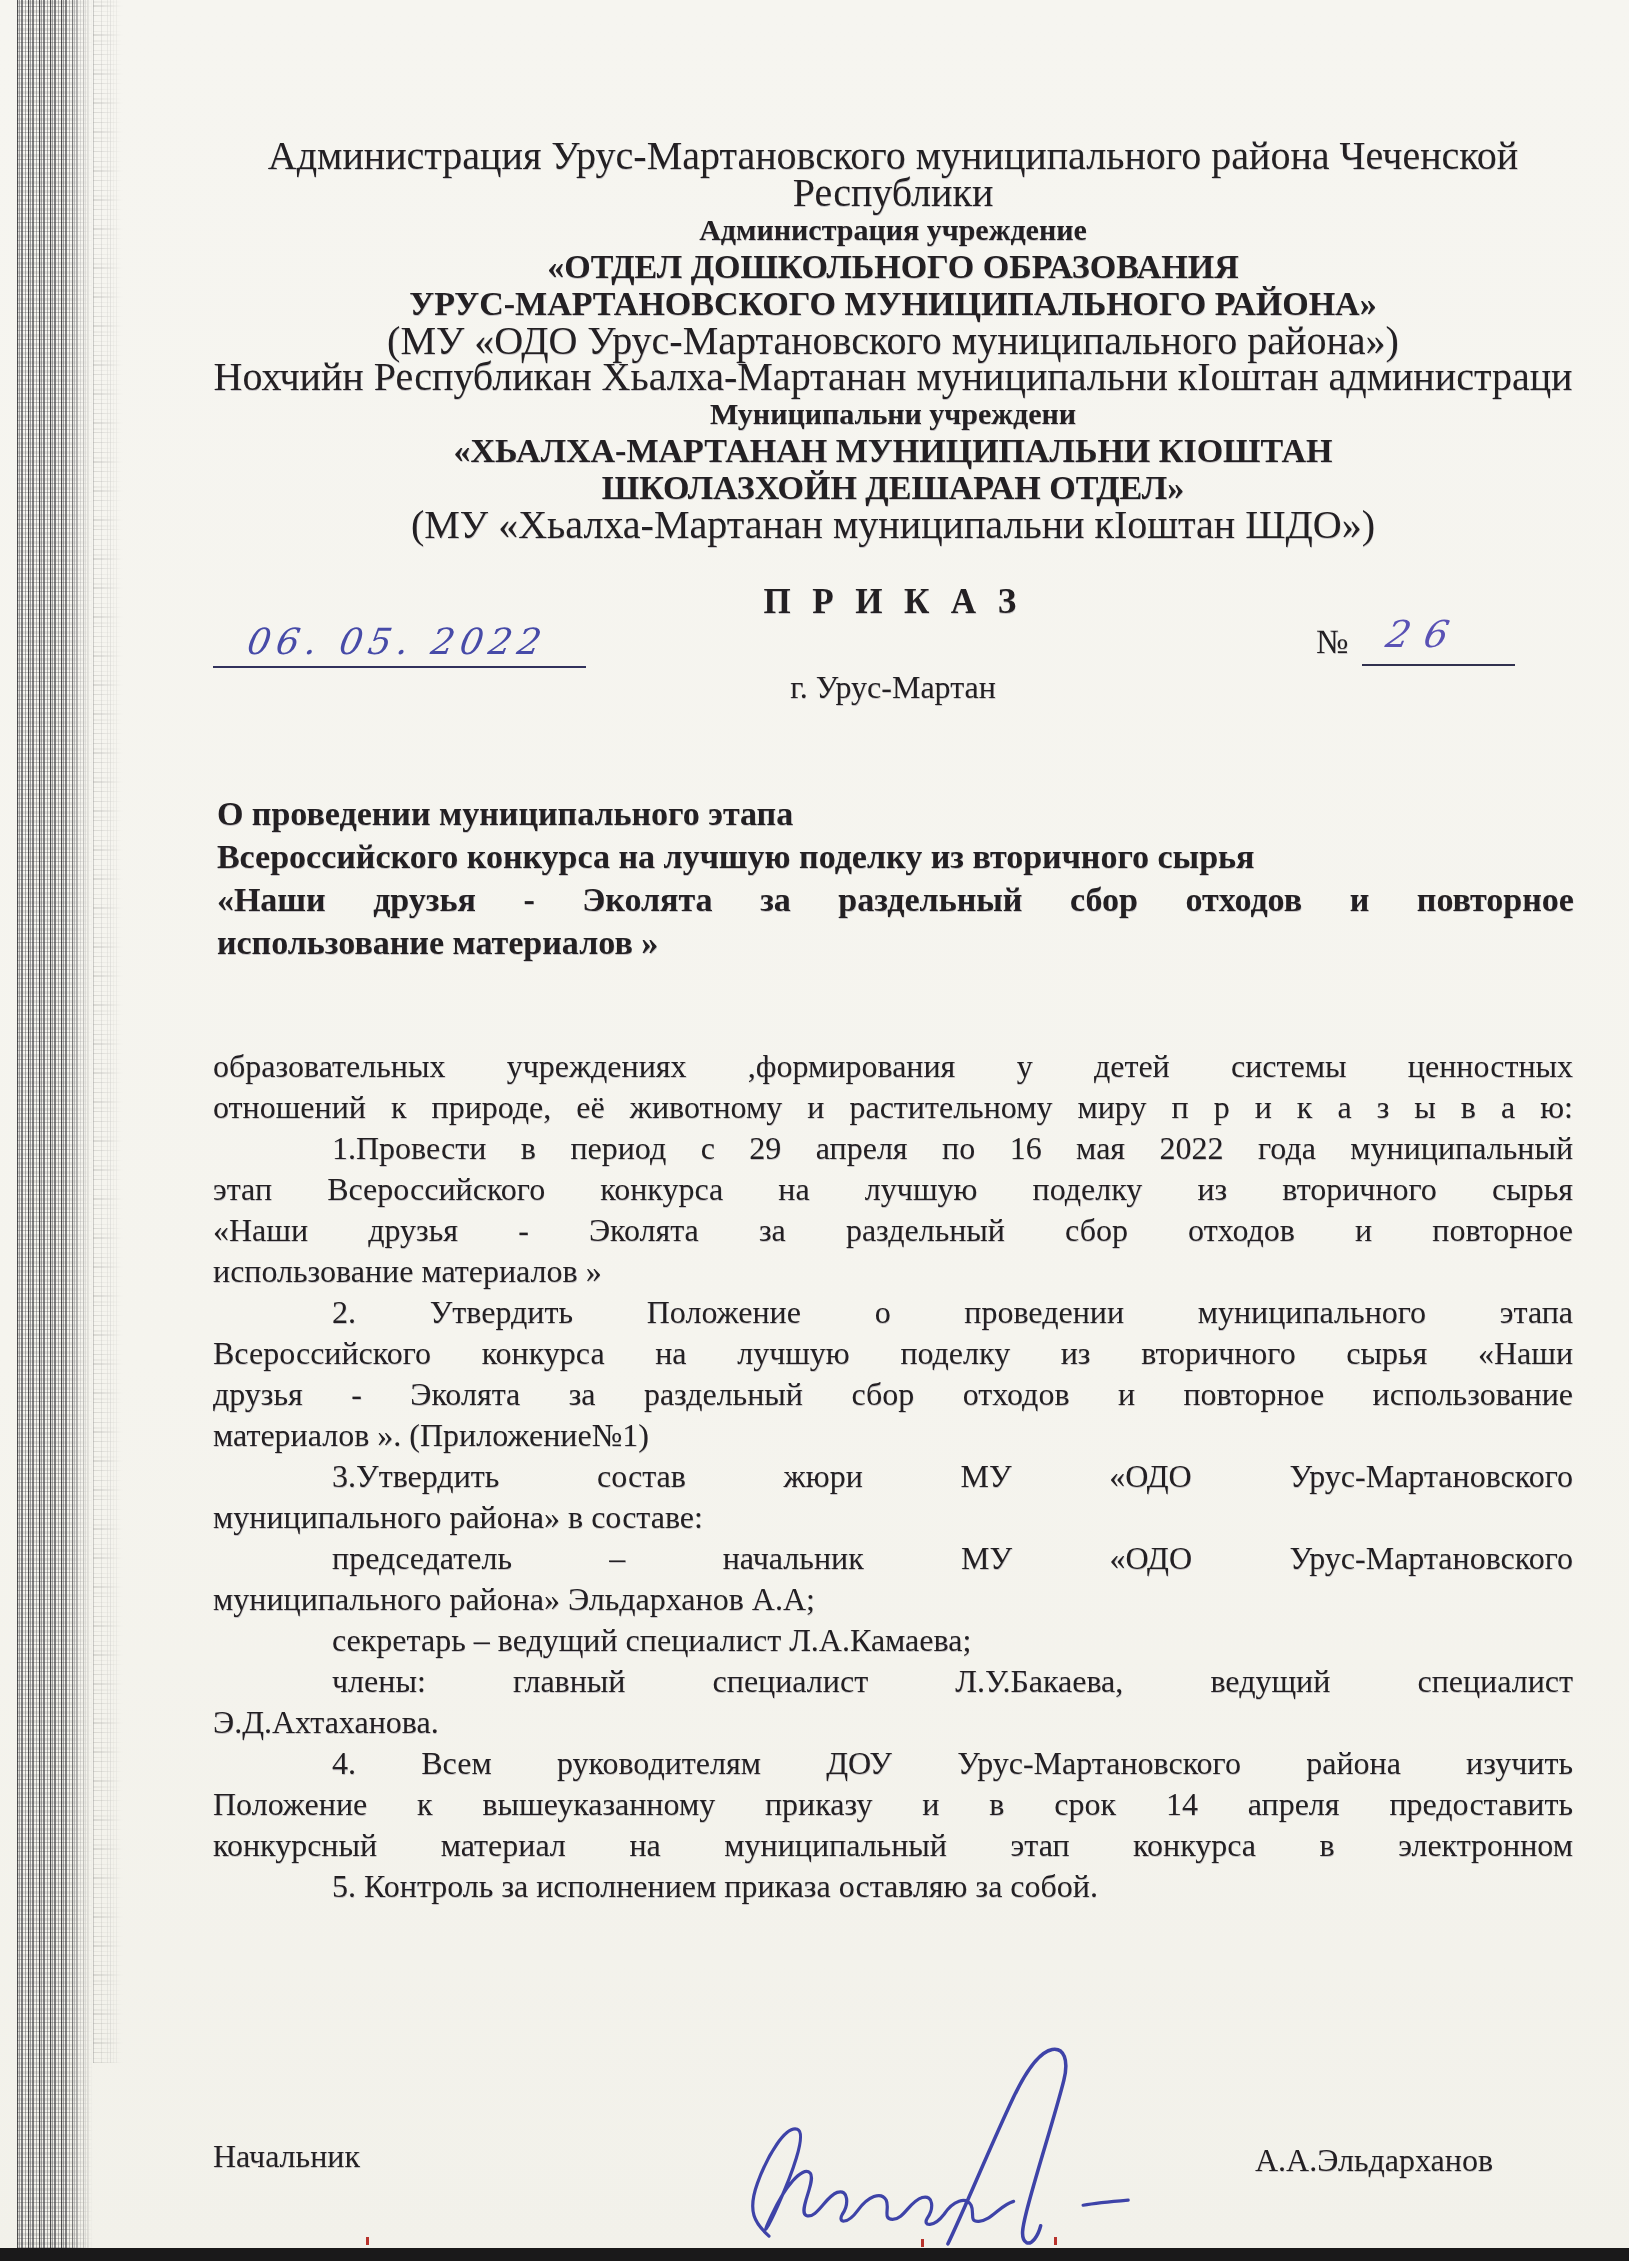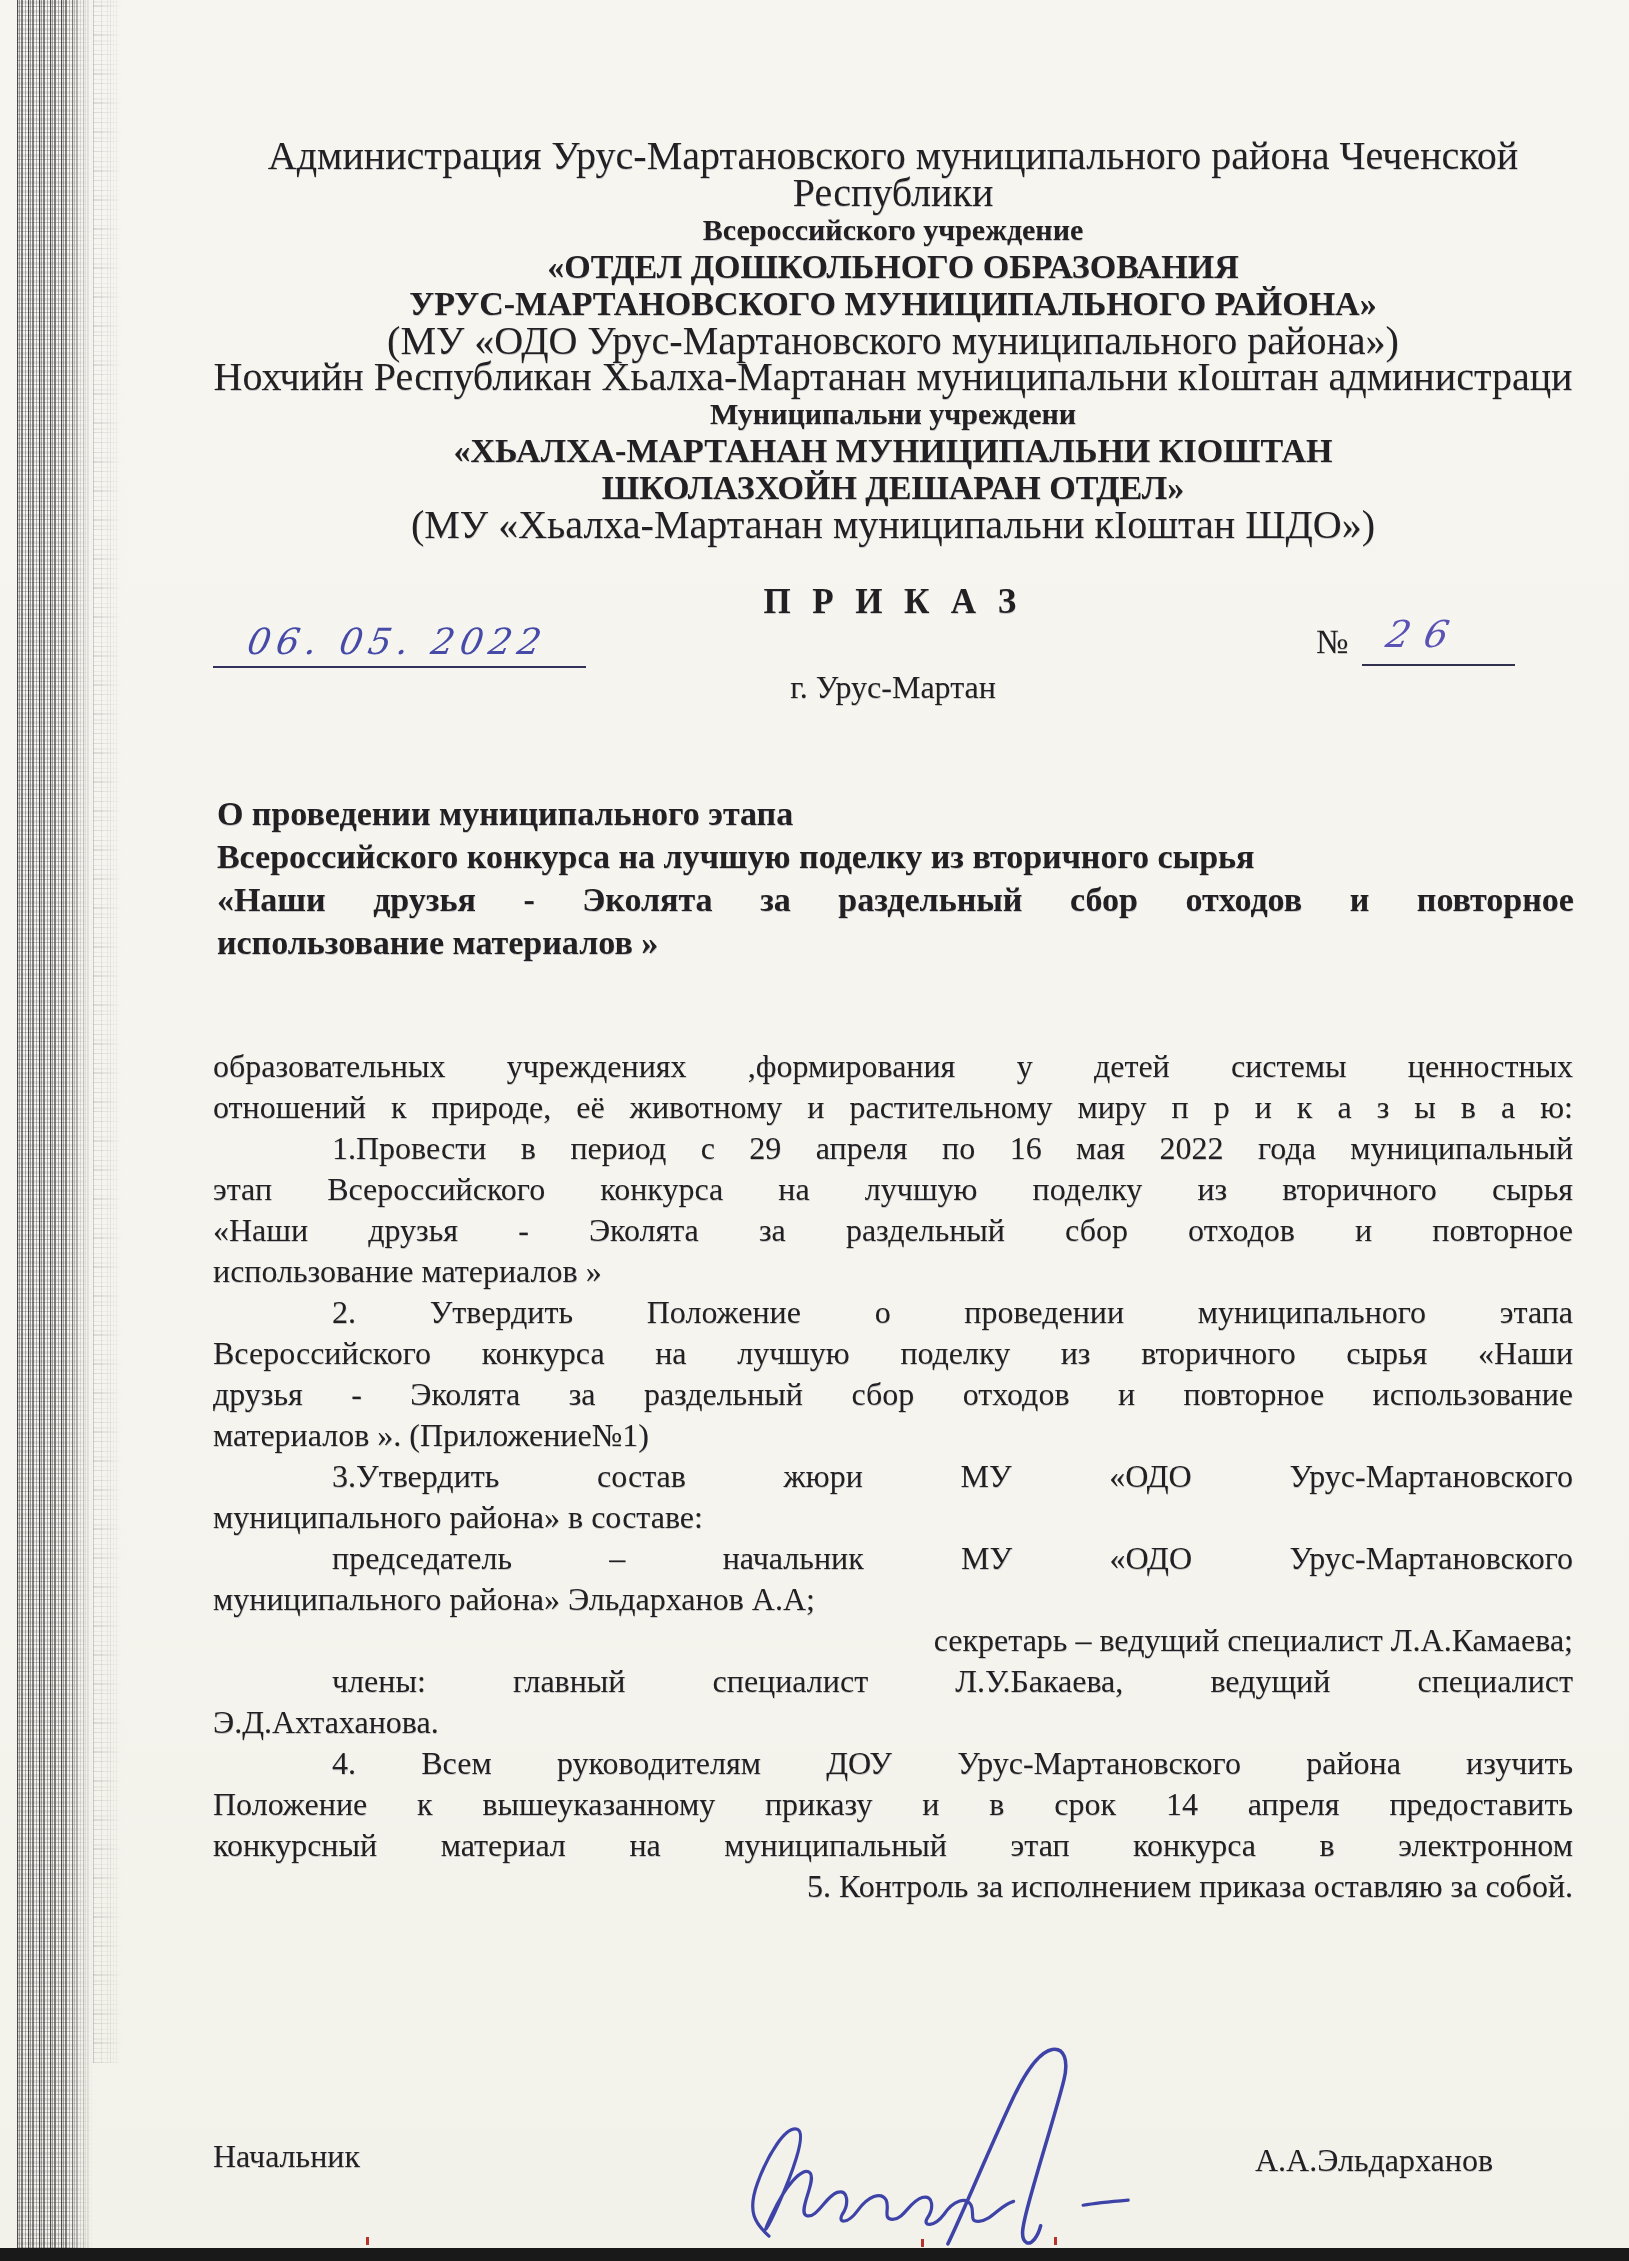--- a/index.html
+++ b/index.html
@@ -60,21 +60,21 @@
   .num-hw{position:absolute;left:71px;top:-5.2px;font-size:37px;letter-spacing:14px;
           font-style:italic;transform:skewX(-12deg);color:#5a52b5;
           font-family:"DejaVu Serif",serif;}
 
   .subject{position:absolute;left:3.9px;top:792px;width:1357px;font-weight:bold;font-size:34px;}
   .s-line{line-height:43px;}
 
   .body-block{position:absolute;left:0;top:1046px;width:1360px;font-size:32px;}
   .b-line{line-height:41px;white-space:nowrap;}
   .jl{white-space:normal;text-align:justify;text-align-last:justify;}
-  .ind{text-indent:119px;text-align:right;}
+  .ind{text-indent:119px;}
 
   .footer-pos{position:absolute;left:213px;top:2138px;font-size:32px;}
   .footer-name{position:absolute;left:1255px;top:2142px;font-size:32px;}
   .sig{position:absolute;left:735px;top:2043px;width:413px;height:206px;}
 </style>
 </head>
 <body>
 
 <div class="page">
 
@@ -82,21 +82,21 @@
   <div class="scan-speckle"></div>
   <div class="bottom-strip"></div>
   <div class="red-tick" style="left:366px;top:2237px;"></div>
   <div class="red-tick" style="left:921px;top:2239px;"></div>
   <div class="red-tick" style="left:1054px;top:2237px;"></div>
 
   <div class="content">
 
     <div class="hdr txt" style="top:137px;">
       <div class="h-line h-reg">Администрация Урус-Мартановского муниципального района Чеченской Республики</div>
-      <div class="h-line h-bold">Всероссийского учреждение</div>
+      <div class="h-line h-bold">Администрация учреждение</div>
       <div class="h-line h-caps">«ОТДЕЛ ДОШКОЛЬНОГО ОБРАЗОВАНИЯ</div>
       <div class="h-line h-caps">УРУС-МАРТАНОВСКОГО МУНИЦИПАЛЬНОГО РАЙОНА»</div>
       <div class="h-line h-reg">(МУ «ОДО Урус-Мартановского муниципального района»)</div>
     </div>
 
     <div class="hdr txt" style="top:358px;">
       <div class="h-line h-reg">Нохчийн Республикан Хьалха-Мартанан муниципальни кIоштан администраци</div>
       <div class="h-line h-bold">Муниципальни учреждени</div>
       <div class="h-line h-caps">«ХЬАЛХА-МАРТАНАН МУНИЦИПАЛЬНИ КIОШТАН</div>
       <div class="h-line h-caps">ШКОЛАЗХОЙН ДЕШАРАН ОТДЕЛ»</div>

